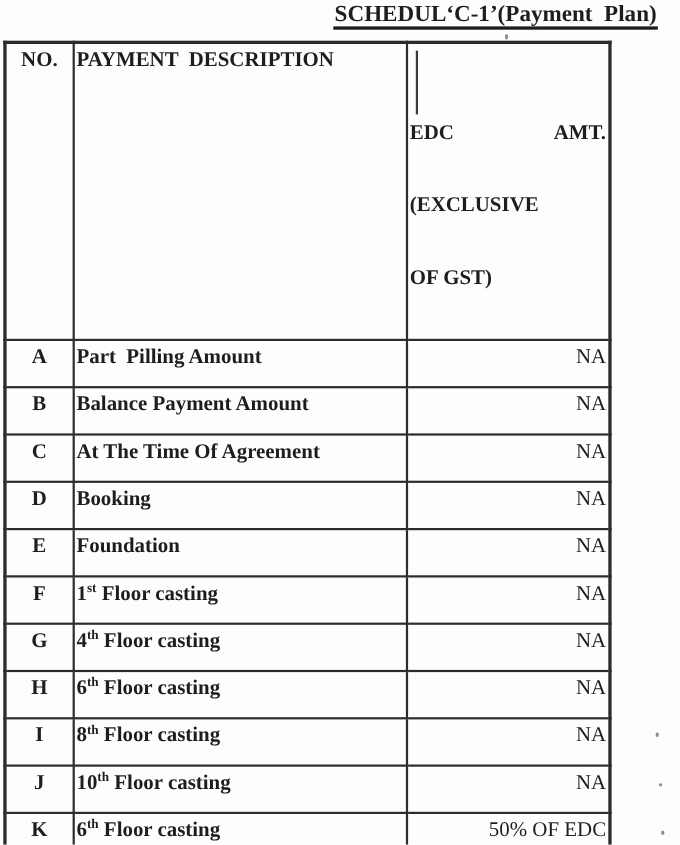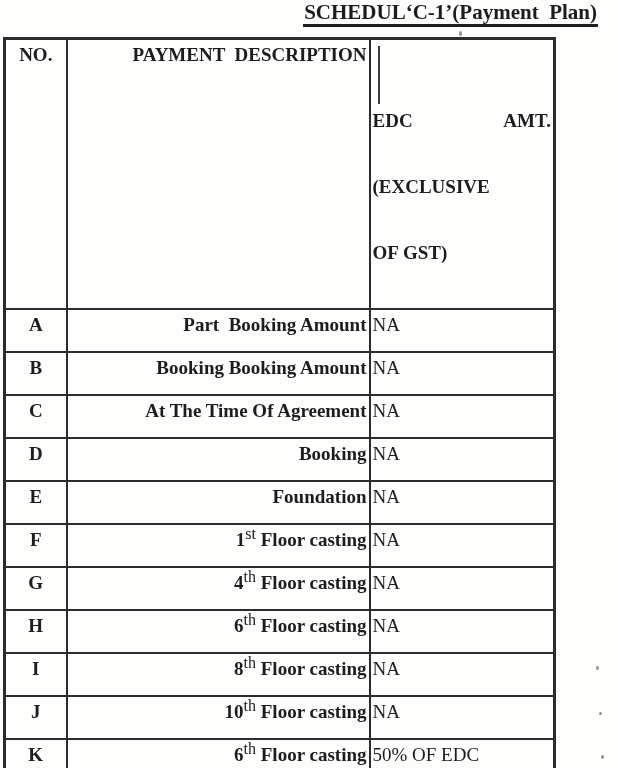--- a/index.html
+++ b/index.html
@@ -37,33 +37,33 @@
     vertical-align: top;
     font-size: 19px;
     line-height: 22px;
     padding: 4px 2px 0 2px;
     white-space: pre-wrap;
     overflow: hidden;
   }
   tr.hdr-row { height: 110px; }
   tr.data-row { height: 43px; }
   .cell-no { text-align: center; font-weight: bold; }
-  .cell-desc { text-align: right; font-weight: bold; }
-  .cell-amt { text-align: left; font-weight: normal; }
+  .cell-desc { text-align: left; font-weight: bold; }
+  .cell-amt { text-align: right; font-weight: normal; }
   .cell-amt-hdr {
     text-align: left;
     font-weight: bold;
     padding-left: 14px;
     padding-right: 7px;
     position: relative;
   }
   .amt-line1 { display: flex; justify-content: space-between; }
   .ord {
-    font-size: 16px;
-    font-weight: normal;
+    font-size: 12px;
+    font-weight: bold;
     vertical-align: 7px;
     line-height: 0;
   }
   .artifact-line {
     position: absolute;
     left: 7px;
     top: 6px;
     width: 2px;
     height: 58px;
     background: #3a3a3a;
@@ -98,27 +98,27 @@
           <span>EDC</span>
           <span>AMT.</span>
         </div>
         <div>(EXCLUSIVE</div>
         <div>OF GST)</div>
       </td>
     </tr>
 
     <tr class="data-row">
       <td class="cell-no">A</td>
-      <td class="cell-desc"><span>Part  Booking Amount</span><span class="ord"></span><span></span></td>
+      <td class="cell-desc"><span>Part  Pilling Amount</span><span class="ord"></span><span></span></td>
       <td class="cell-amt">NA</td>
     </tr>
 
     <tr class="data-row">
       <td class="cell-no">B</td>
-      <td class="cell-desc"><span>Booking Booking Amount</span><span class="ord"></span><span></span></td>
+      <td class="cell-desc"><span>Balance Payment Amount</span><span class="ord"></span><span></span></td>
       <td class="cell-amt">NA</td>
     </tr>
 
     <tr class="data-row">
       <td class="cell-no">C</td>
       <td class="cell-desc"><span>At The Time Of Agreement</span><span class="ord"></span><span></span></td>
       <td class="cell-amt">NA</td>
     </tr>
 
     <tr class="data-row">

